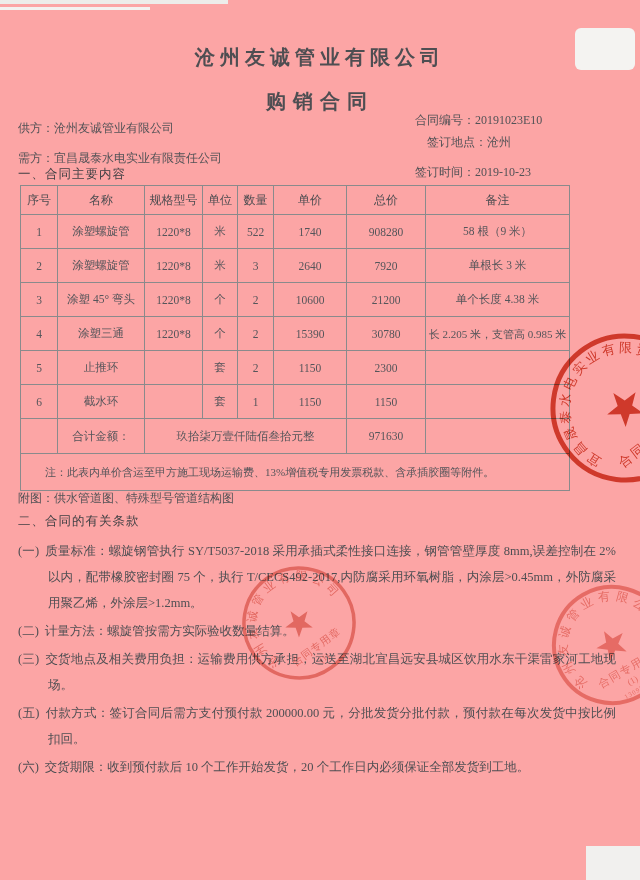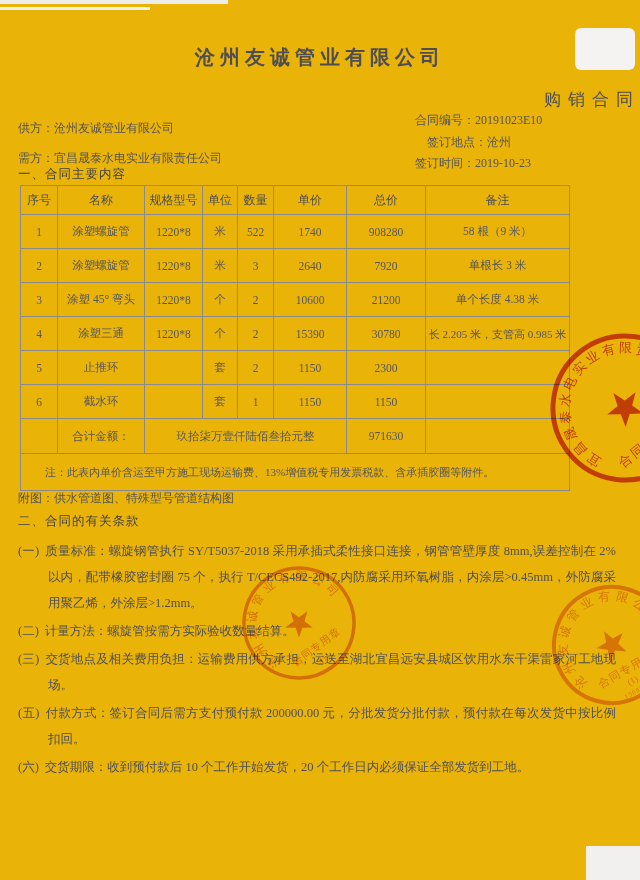--- a/index.html
+++ b/index.html
@@ -1,29 +1,29 @@
 <!DOCTYPE html>
 <html><head>
 <meta charset="utf-8">
 <style>
   html,body { margin:0; padding:0; background:#e9e8e5; }
   .page {
     position:relative; width:640px; height:880px; margin:0 auto;
-    background:#eab308; overflow:hidden;
+    background:#fca5a5; overflow:hidden;
     font-family:"Liberation Serif","DejaVu Serif",serif;
     color:#4b4b4d;
   }
   .artifact { position:absolute; background:#ededea; }
   .title {
     position:absolute; top:44px; left:0; width:100%; text-align:center;
     font-size:20px; font-weight:600; letter-spacing:5px; color:#4e4e52;
   }
   .subtitle {
-    position:absolute; top:88px; left:0; width:100%; text-align:right;
-    font-size:17px; font-weight:400; letter-spacing:7px; color:#4e4e52;
+    position:absolute; top:88px; left:0; width:100%; text-align:center;
+    font-size:20px; font-weight:700; letter-spacing:7px; color:#4e4e52;
   }
   .info-line { position:absolute; font-size:12px; color:#525256; white-space:nowrap; }
   .sec-heading { position:absolute; font-size:12.5px; font-weight:normal; color:#404044; letter-spacing:1px; }
   .attachment { position:absolute; left:18px; top:490px; font-size:12px; color:#525256; }
 
   table.items {
     position:absolute; left:20px; top:185px; width:549px;
     border-collapse:collapse; table-layout:fixed;
     border:1.5px solid #707074;
   }
@@ -66,21 +66,21 @@
   </div>
   <div class="info-line" style="left:18px;top:150px;">
     <span>需方：</span><span>宜昌晟泰水电实业有限责任公司</span>
   </div>
   <div class="info-line" style="left:415px;top:112px;font-family:Liberation Serif, serif;">
     <span>合同编号：</span><span>20191023E10</span>
   </div>
   <div class="info-line" style="left:427px;top:134px;">
     <span>签订地点：</span><span>沧州</span>
   </div>
-  <div class="info-line" style="left:415px;top:155px;">
+  <div class="info-line" style="left:415px;top:164px;">
     <span>签订时间：</span><span>2019-10-23</span>
   </div>
 
   <div class="sec-heading" style="left:18px;top:166px;">一、合同主要内容</div>
 
   <table class="items">
     <colgroup>
       <col style="width:37px">
         <col style="width:87px">
         <col style="width:58px">

